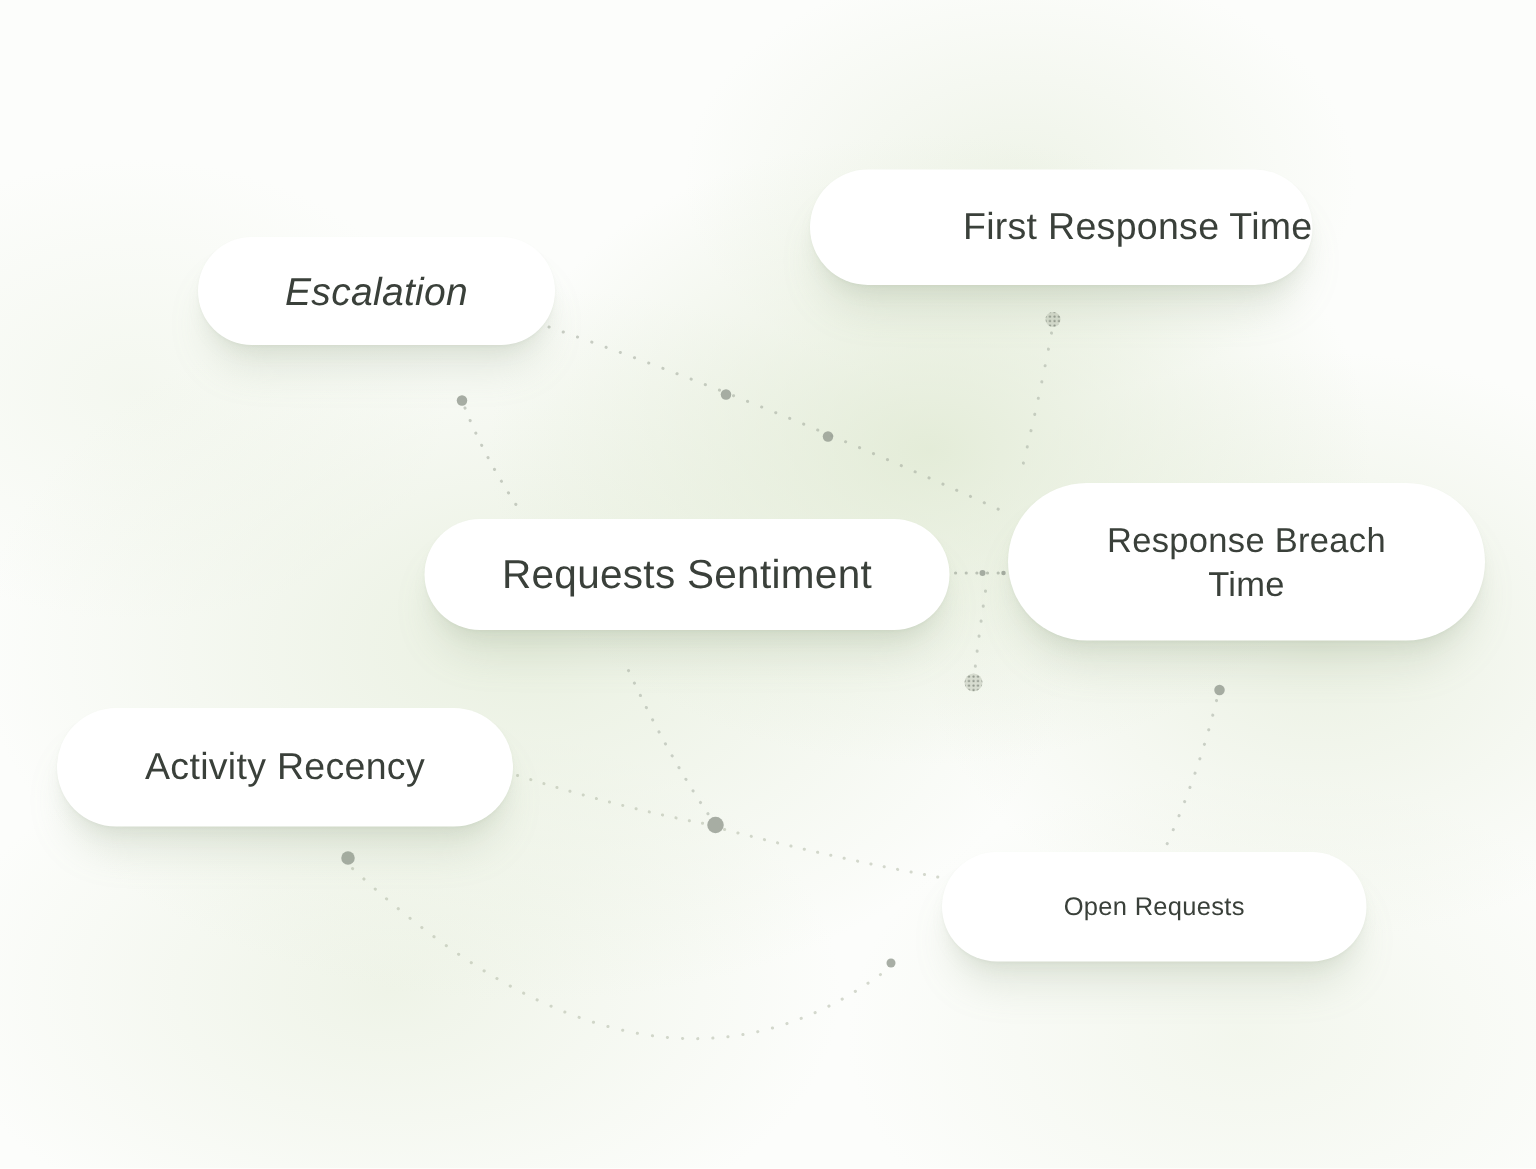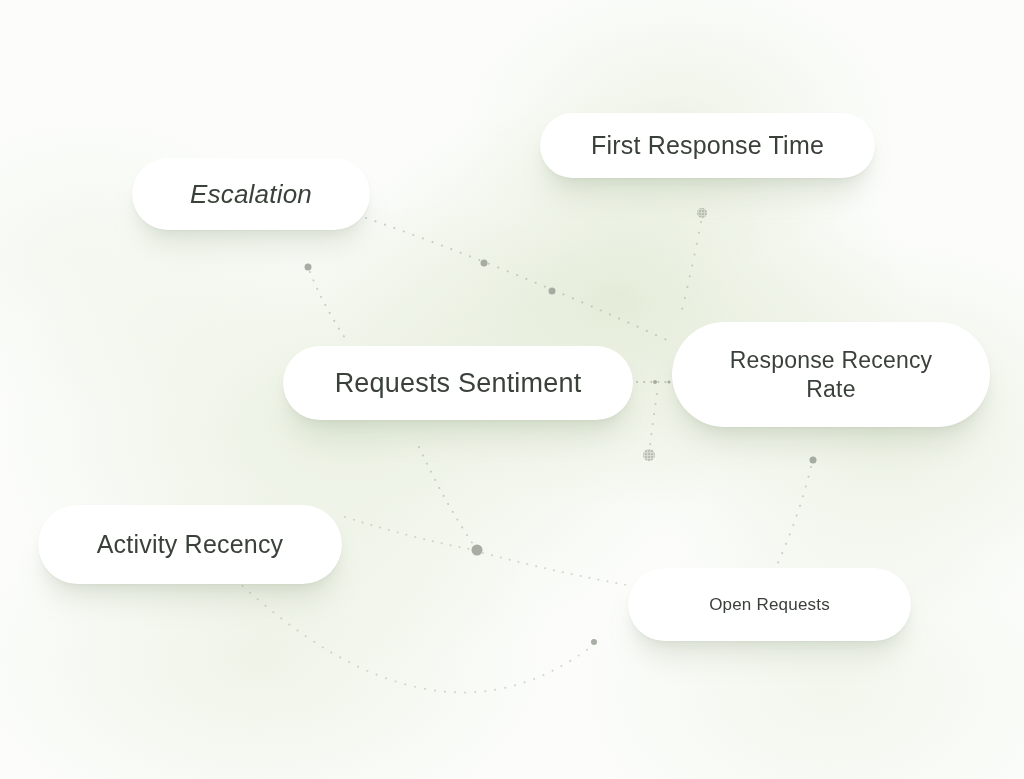--- a/index.html
+++ b/index.html
@@ -87,29 +87,29 @@
         <circle cx="477" cy="550" r="5.5" fill="#99a095" fill-opacity="0.85"></circle>
         <circle cx="232" cy="572" r="4.5" fill="#99a095" fill-opacity="0.85"></circle>
         <circle cx="594" cy="642" r="3" fill="#99a095" fill-opacity="0.85"></circle>
         <circle cx="813" cy="460" r="3.5" fill="#99a095" fill-opacity="0.85"></circle>
       </g>
   </svg>
   <div id="node-layer">
       <div class="node" style="left: 132px; top: 158px; width: 238px; height: 72px;">
         <span class="node-label" style="font-size: 26px; font-style: italic;">Escalation</span>
       </div>
-      <div class="node" style="left: 540px; top: 113px; width: 335px; height: 65px;">
+      <div class="node" style="left: 540px; top: 113px; width: 335px; height: 77px; justify-content: flex-end;">
         <span class="node-label" style="font-size: 25px;">First Response Time</span>
       </div>
       <div class="node" style="left: 283px; top: 346px; width: 350px; height: 74px;">
         <span class="node-label" style="font-size: 27px;">Requests Sentiment</span>
       </div>
       <div class="node" style="left: 672px; top: 322px; width: 318px; height: 105px;">
-        <span class="node-label" style="font-size: 23px; max-width: 230px;">Response Recency Rate</span>
+        <span class="node-label" style="font-size: 23px; max-width: 230px;">Response Breach Time</span>
       </div>
-      <div class="node" style="left: 38px; top: 472px; width: 304px; height: 79px; margin-top: 33px;">
+      <div class="node" style="left: 38px; top: 472px; width: 304px; height: 79px;">
         <span class="node-label" style="font-size: 25px;">Activity Recency</span>
       </div>
       <div class="node" style="left: 628px; top: 568px; width: 283px; height: 73px;">
         <span class="node-label" style="font-size: 17px;">Open Requests</span>
       </div>
     </div>
 </div>
 
 </body></html>

